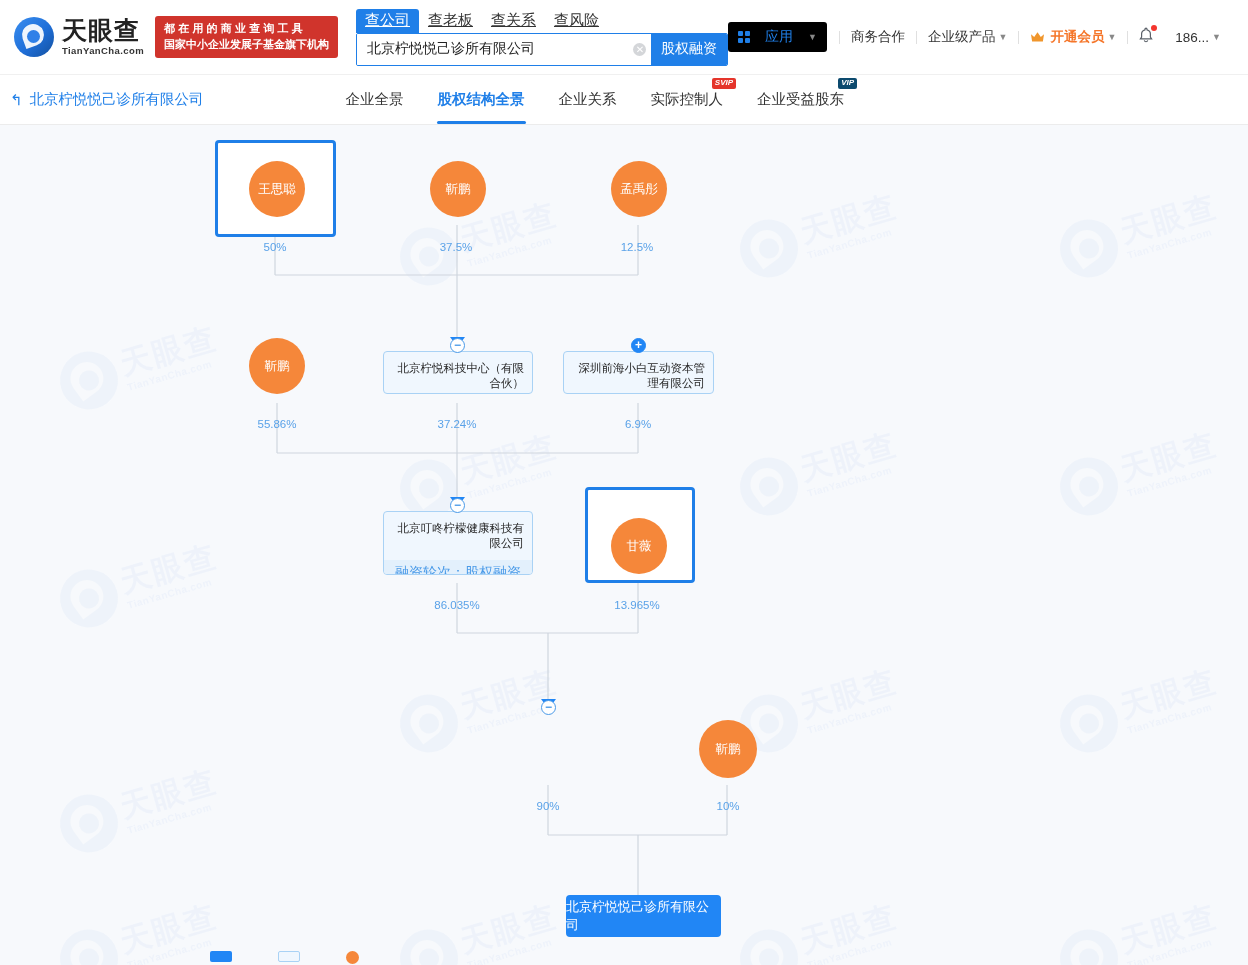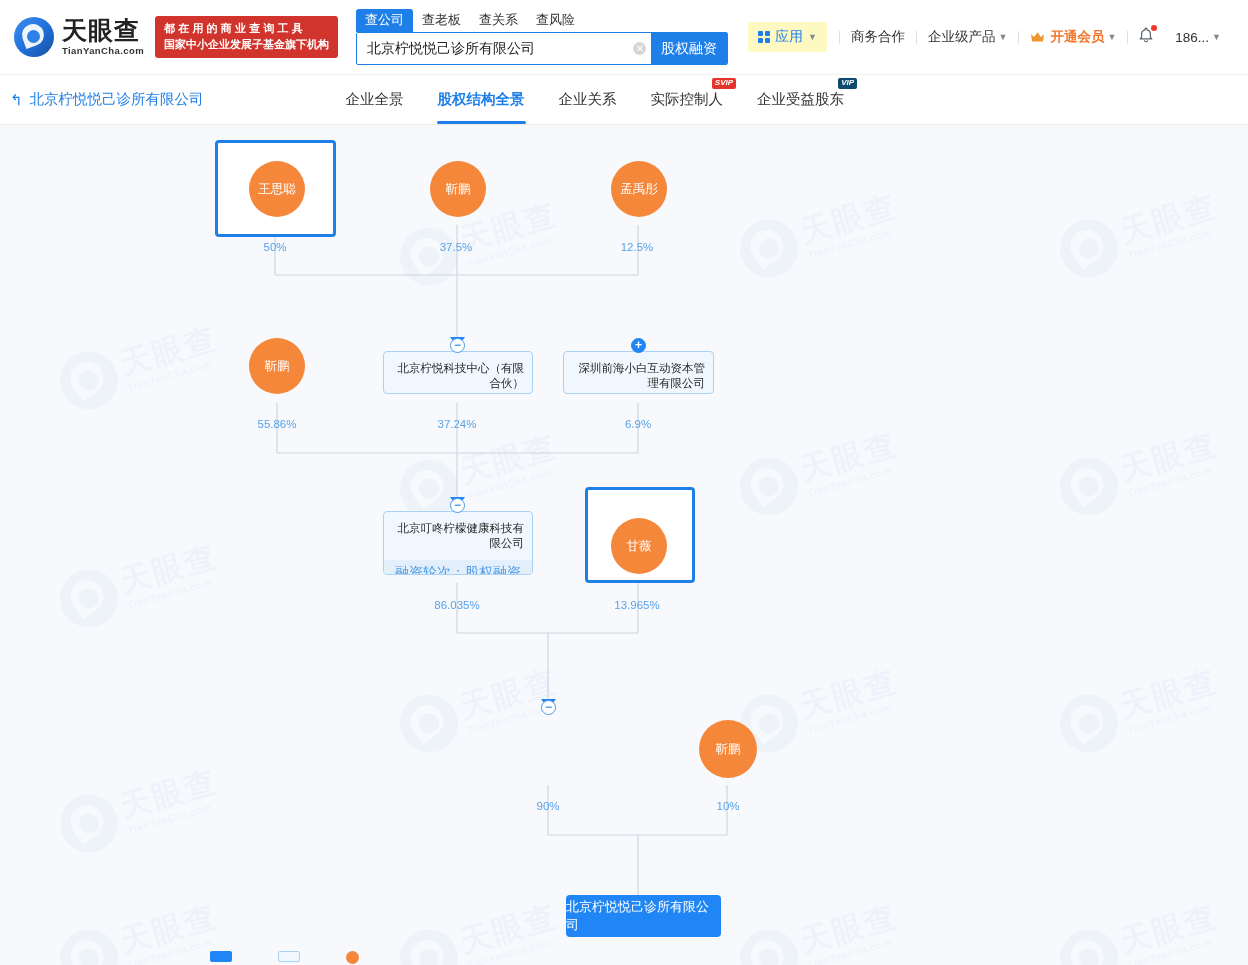--- a/index.html
+++ b/index.html
@@ -50,22 +50,23 @@
     margin-left: 11px; background: #d0342c; color: #fff;
     border-radius: 3px; padding: 5px 9px; line-height: 1.42;
     font-size: 11px; font-weight: bold; flex: 0 0 auto;
   }
   .promo div:first-child { letter-spacing: 3.2px; }
   .promo div:last-child { letter-spacing: 0px; }
 
   .search-zone { margin-left: 18px; width: 372px; flex: 0 0 auto; position: relative; }
   .search-tabs { display: flex; gap: 0; }
   .search-tab {
-    font-size: 13px; color: #333; padding: 2px 9px 3px; cursor: pointer;
+    font-size: 15px; color: #333; padding: 2px 9px 3px; cursor: pointer;
     border-radius: 3px 3px 0 0;
+    text-decoration: underline;
   }
   .search-tab.active { background: #1f7fe8; color: #fff; }
   .search-row {
     display: flex; height: 33px; border: 1.5px solid #1f7fe8;
     border-radius: 2px; overflow: hidden; background: #fff;
   }
   .search-input {
     flex: 1; border: none; outline: none; padding: 0 10px;
     font-size: 14px; color: #222; font-family: inherit; background: #fff;
   }
@@ -80,21 +81,21 @@
   .search-go {
     width: 76px; background: #1f7fe8; color: #fff; font-size: 14px;
     display: flex; align-items: center; justify-content: center; cursor: pointer;
   }
 
   .header-right {
     margin-left: auto; display: flex; align-items: center;
     gap: 0; font-size: 13.5px; color: #333; padding-right: 2px;
   }
   .apps-btn {
-    display: flex; align-items: center; gap: 5px; background: #fef9c3;
+    display: flex; align-items: center; gap: 15px; background: #000000;
     color: #1f7fe8; border-radius: 3px; padding: 6px 10px; cursor: pointer;
     font-size: 14px; margin-right: 12px;
   }
   .apps-grid { display: grid; grid-template-columns: 5px 5px; gap: 2px; }
   .apps-grid i { width: 5px; height: 5px; background: #1f7fe8; border-radius: 1px; display: block; }
   .hr-item {
     padding: 0 11px; cursor: pointer; display: flex; align-items: center; gap: 3px;
     white-space: nowrap;
   }
   .hr-sep { width: 1px; height: 13px; background: #e0e0e0; }

